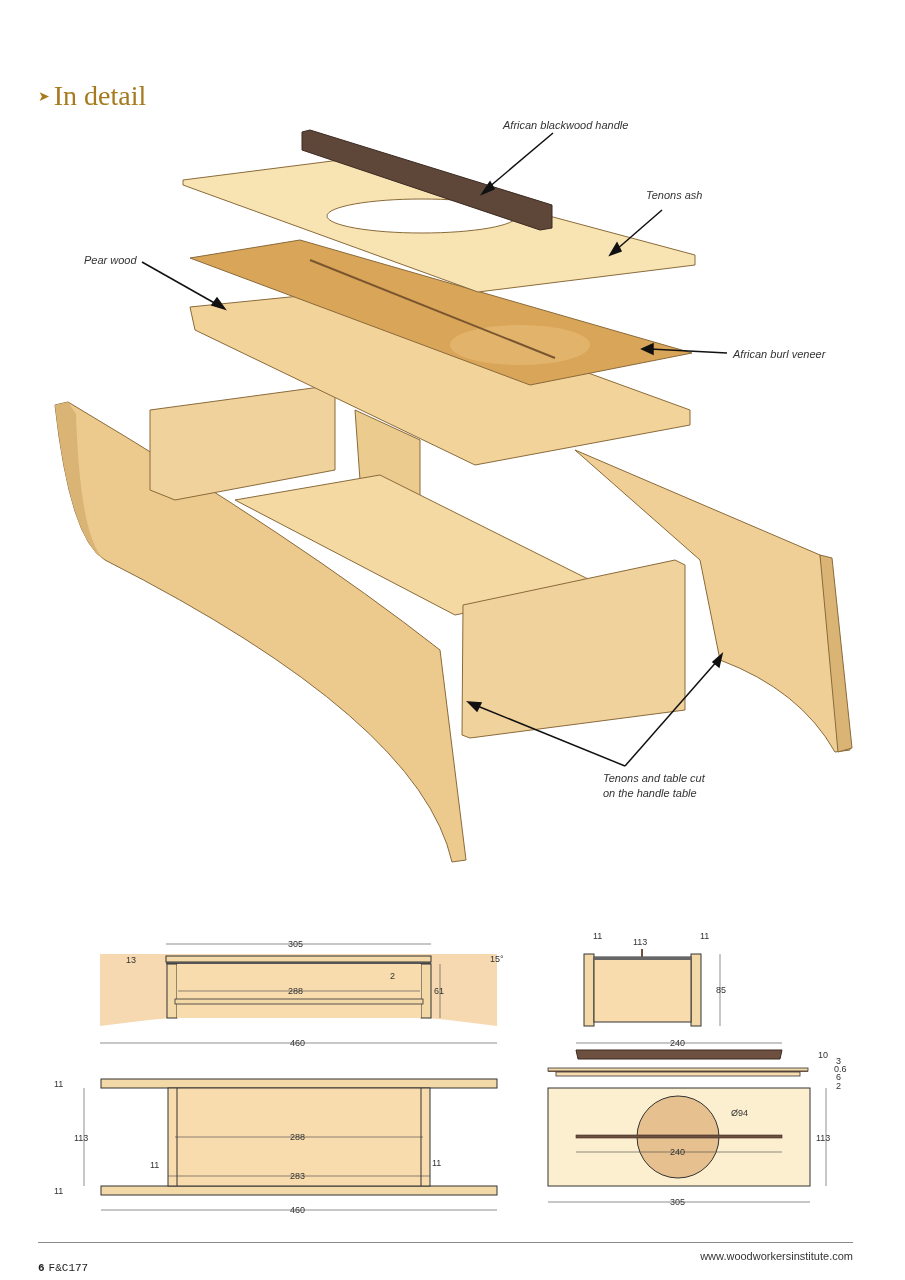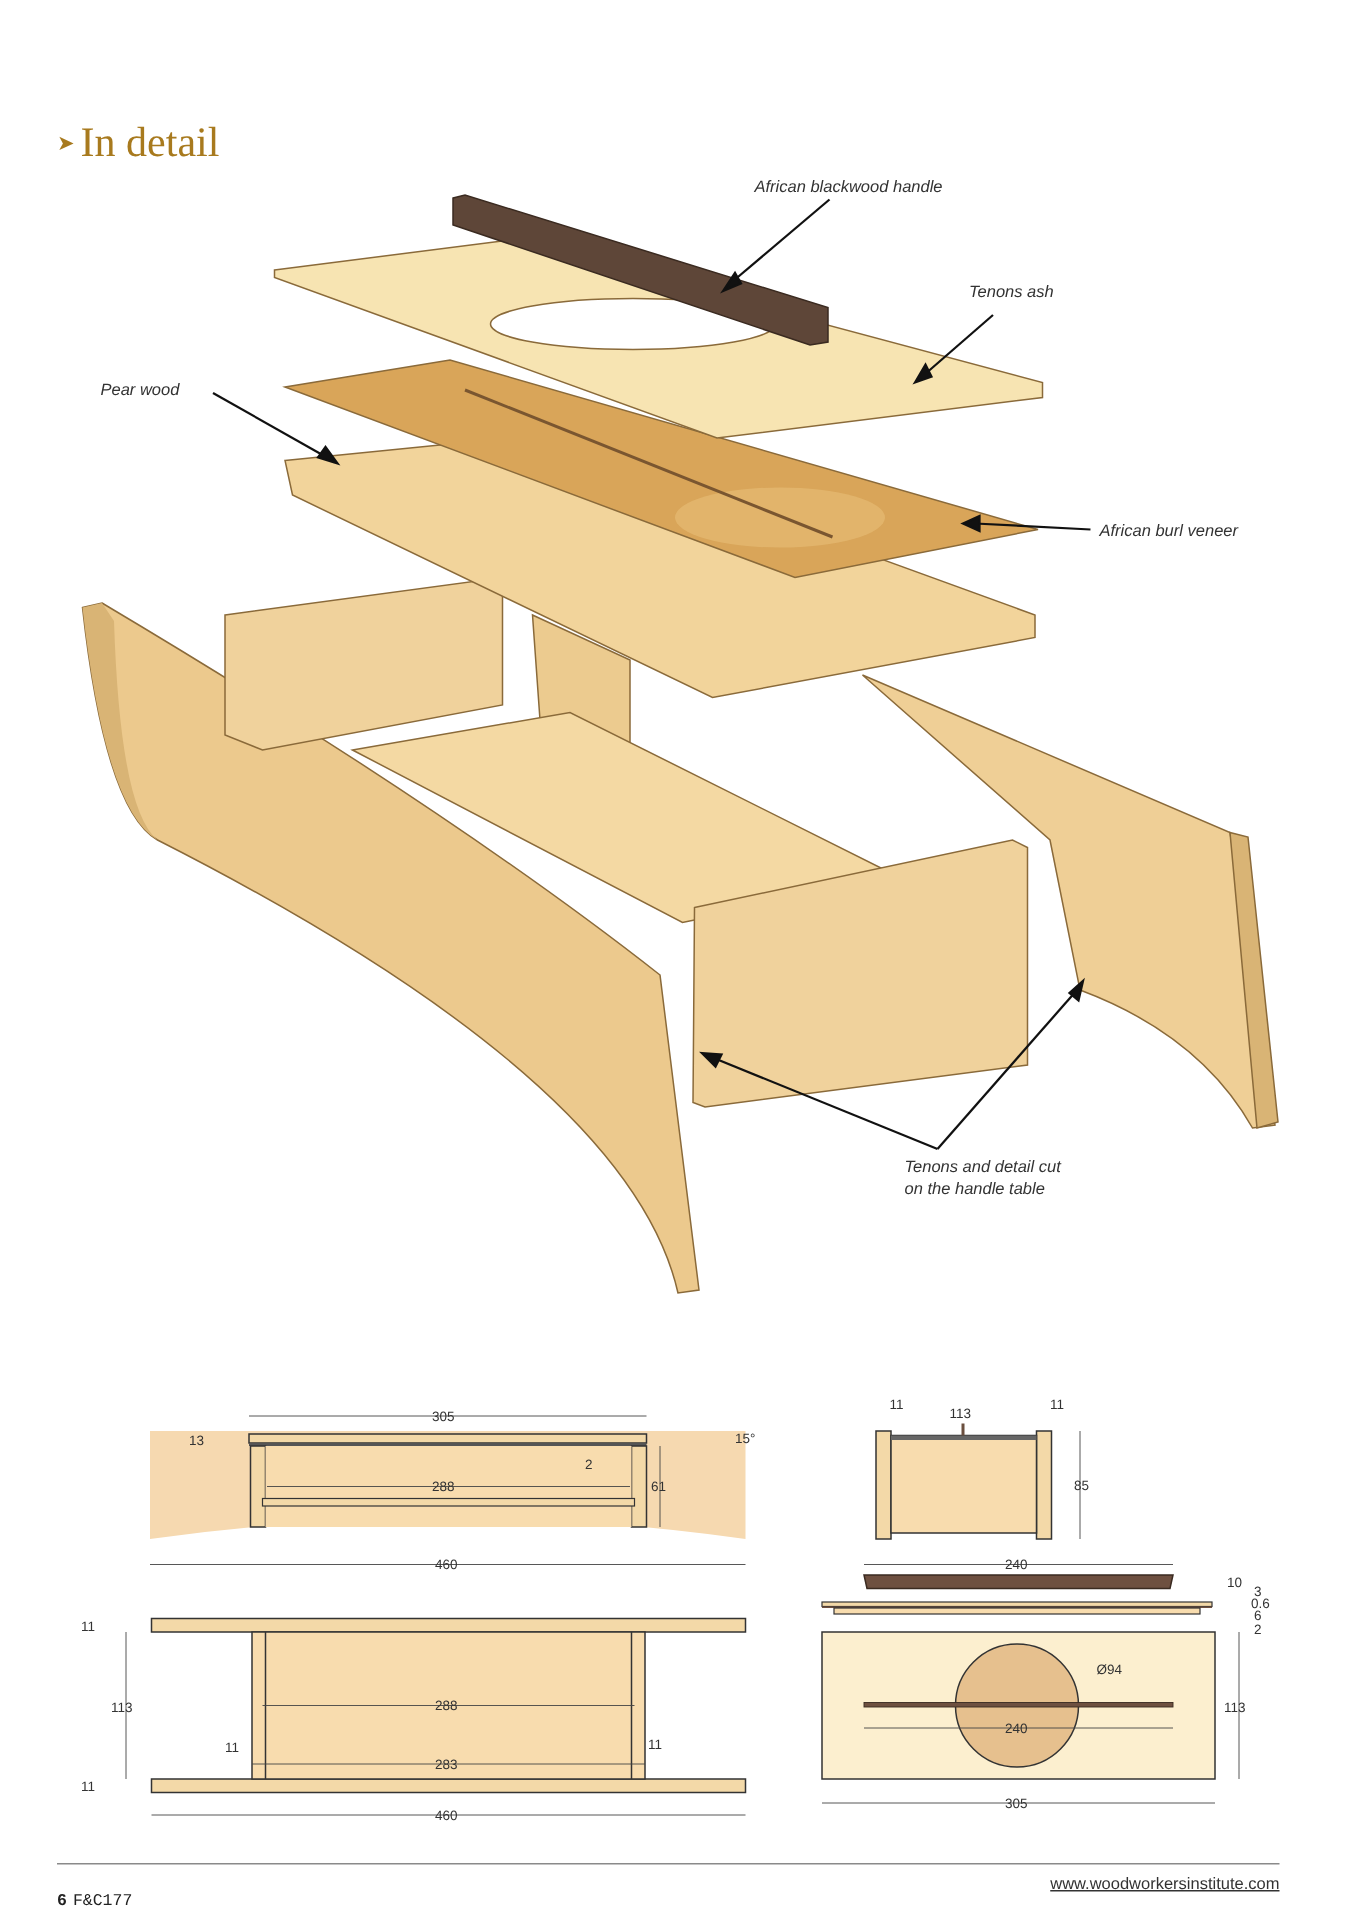--- a/index.html
+++ b/index.html
@@ -5,21 +5,21 @@
   html, body { margin:0; padding:0; background:#ffffff; }
   body { width:905px; height:1280px; position:relative; overflow:hidden; font-family:"Liberation Sans", sans-serif; }
   .title { position:absolute; left:38px; top:80px; color:#a87a1e; font-family:"Liberation Serif", serif; font-size:28px; display:flex; align-items:baseline; }
   .title .bullet { font-size:14px; margin-right:4px; position:relative; top:-4px; }
   .callout { position:absolute; font-style:italic; font-size:11px; color:#333; line-height:15px; }
   svg { position:absolute; left:0; top:0; }
   .dim { font-family:"Liberation Sans", sans-serif; font-size:9px; fill:#333; }
   .footer-rule { position:absolute; left:38px; right:52px; top:1242px; height:1px; background:#8a8a8a; }
   .footer-left { position:absolute; left:38px; top:1262px; font-size:11px; color:#222;font-family:Liberation Mono, monospace; }
   .footer-left b { font-weight:bold; margin-right:4px; }
-  .footer-right { position:absolute; right:52px; top:1250px; font-size:11px; color:#333;text-decoration:underline; }
+  .footer-right { position:absolute; right:52px; top:1250px; font-size:11px; color:#333; }
 </style>
 </head>
 <body>
 
 <div class="title">
   <span class="bullet">➤</span>
   <span>In detail</span>
 </div>
 
 <svg width="905" height="900">
@@ -60,24 +60,24 @@
       <polygon points="642,349 653,344 653,354"></polygon>
     <line x1="625" y1="766" x2="475" y2="705"></line>
       <polygon points="468,702 481,703 477,711"></polygon>
     <line x1="625" y1="766" x2="718" y2="660"></line>
       <polygon points="722,654 719,667 713,662"></polygon>
   </g>
 </svg>
 
 <div class="callout" style="left:503px;top:118px;text-align:center;">African blackwood handle</div>
 <div class="callout" style="left:646px;top:188px;">Tenons ash</div>
-<div class="callout" style="left:67px;top:253px;text-align:right;">Pear wood</div>
+<div class="callout" style="left:84px;top:253px;text-align:right;">Pear wood</div>
 <div class="callout" style="left:733px;top:347px;">African burl veneer</div>
 <div class="callout" style="left:603px;top:771px;">
-  <div>Tenons and detail cut</div>
+  <div>Tenons and table cut</div>
   <div>on the handle table</div>
 </div>
 
 <svg width="905" height="1280">
 
   <g>
     <path d="M100,954 L497,954 L497,1026 Q300,998 100,1026 Z" fill="#f6d9b0"></path>
     <rect x="166" y="956" width="265" height="6" fill="#f3d9a8" stroke="#333" stroke-width="1"></rect>
     <rect x="166" y="962" width="265" height="2" fill="#555"></rect>
     <rect x="167" y="964" width="10" height="54" fill="#f3d9a8" stroke="#333"></rect>

